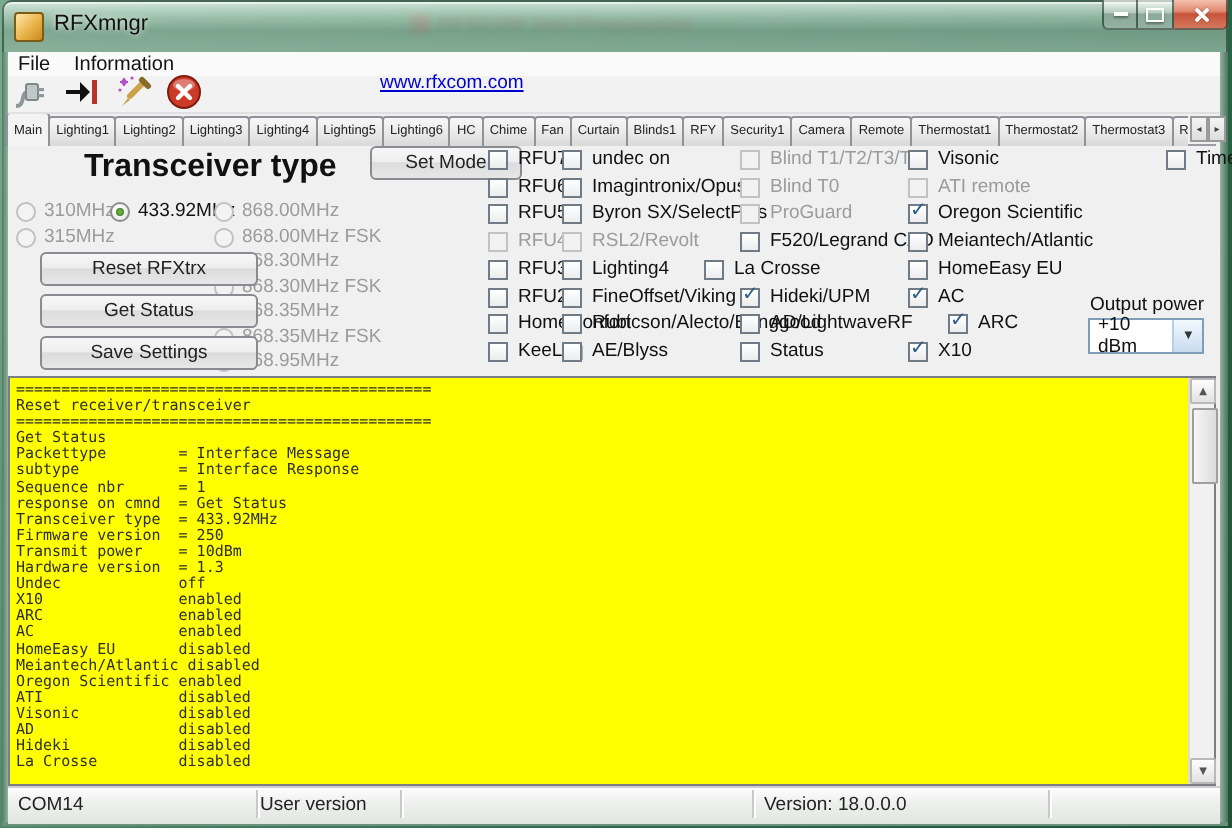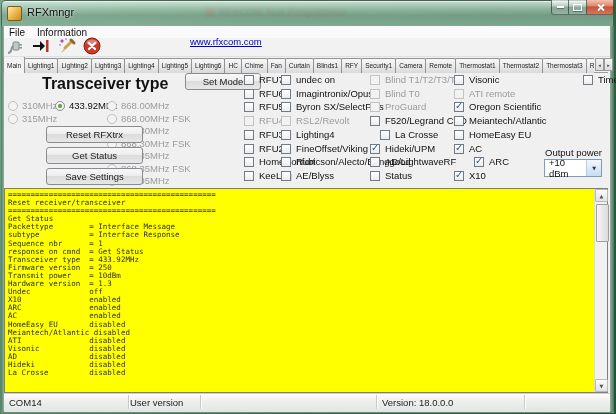--- a/index.html
+++ b/index.html
@@ -63,21 +63,21 @@
   .tabscroll{position:absolute;top:58px;width:9px;height:13px;font-size:5px;display:flex;align-items:center;justify-content:center;
     color:#444;border:1px solid #9a9a9a;background:linear-gradient(#f4f4f4,#ddd);box-sizing:border-box;cursor:pointer;
     font-family:"DejaVu Sans",sans-serif;}
   #tsl{left:595px;} #tsr{left:604px;}
   
   #ttitle{position:absolute;left:42px;top:75px;font-size:16px;font-weight:bold;color:#111;}
   .btn{position:absolute;font-size:9.5px;color:#222;text-align:center;cursor:pointer;box-sizing:border-box;
     border:1px solid #888c90;border-radius:3px;
     background:linear-gradient(#f7f7f7,#eee 45%,#dcdcdc 50%,#e7e7e7);}
   #setmode{left:185px;top:73px;width:76px;height:17px;line-height:15px;}
-  .sidebtn{left:46px;width:97px;height:17px;line-height:15px;}
+  .sidebtn{left:20px;width:109px;height:17px;line-height:15px;}
   .rrow,.crow{position:absolute;display:flex;align-items:center;height:11px;cursor:default;}
   .rrow{gap:4px;} .crow{gap:5px;}
   .rad{width:10px;height:10px;border-radius:50%;border:1px solid #8e8e8e;box-sizing:border-box;position:relative;
     background:radial-gradient(circle at 35% 30%,#fff,#e6e6e6);}
   .rad.disabled{border-color:#c0c0c0;background:#f3f3f3;}
   .rad.selected::after{content:"";position:absolute;left:2px;top:2px;width:4px;height:4px;border-radius:50%;
     background:radial-gradient(#7cc04a,#2d6b1a);}
   .rlabel,.clabel{font-size:9.5px;color:#111;white-space:nowrap;}
   .rrow.disabled .rlabel,.crow.disabled .clabel{color:#9b9b9b;}
   .cb{width:10px;height:10px;border:1px solid #707b85;box-sizing:border-box;position:relative;
@@ -226,20 +226,21 @@
       <div class="logline">Transceiver type  = 433.92MHz</div>
       <div class="logline">Firmware version  = 250</div>
       <div class="logline">Transmit power    = 10dBm</div>
       <div class="logline">Hardware version  = 1.3</div>
       <div class="logline">Undec             off</div>
       <div class="logline">X10               enabled</div>
       <div class="logline">ARC               enabled</div>
       <div class="logline">AC                enabled</div>
       <div class="logline">HomeEasy EU       disabled</div>
       <div class="logline">Meiantech/Atlantic disabled</div>
+      <div class="logline">Oregon Scientific enabled</div>
       <div class="logline">ATI               disabled</div>
       <div class="logline">Visonic           disabled</div>
       <div class="logline">AD                disabled</div>
       <div class="logline">Hideki            disabled</div>
       <div class="logline">La Crosse         disabled</div>
     </div>
   <div id="vscroll">
     <div class="sb-btn sb-up">▲</div>
     <div class="sb-thumb"></div>
     <div class="sb-btn sb-down">▼</div>
@@ -370,21 +371,21 @@
       <div class="clabel">Blind T0</div>
     </div>
     <div class="crow disabled" style="left: 370px; top: 101px;">
       <div class="cb disabled"></div>
       <div class="clabel">ProGuard</div>
     </div>
     <div class="crow" style="left: 370px; top: 115px;">
       <div class="cb"></div>
       <div class="clabel">F520/Legrand CAD</div>
     </div>
-    <div class="crow" style="left: 380px; top: 129px;">
+    <div class="crow" style="left: 352px; top: 129px;">
       <div class="cb"></div>
       <div class="clabel">La Crosse</div>
     </div>
     <div class="crow" style="left: 370px; top: 143px;">
       <div class="cb checked"></div>
       <div class="clabel">Hideki/UPM</div>
     </div>
     <div class="crow" style="left: 370px; top: 156px;">
       <div class="cb"></div>
       <div class="clabel">AD/LightwaveRF</div>

